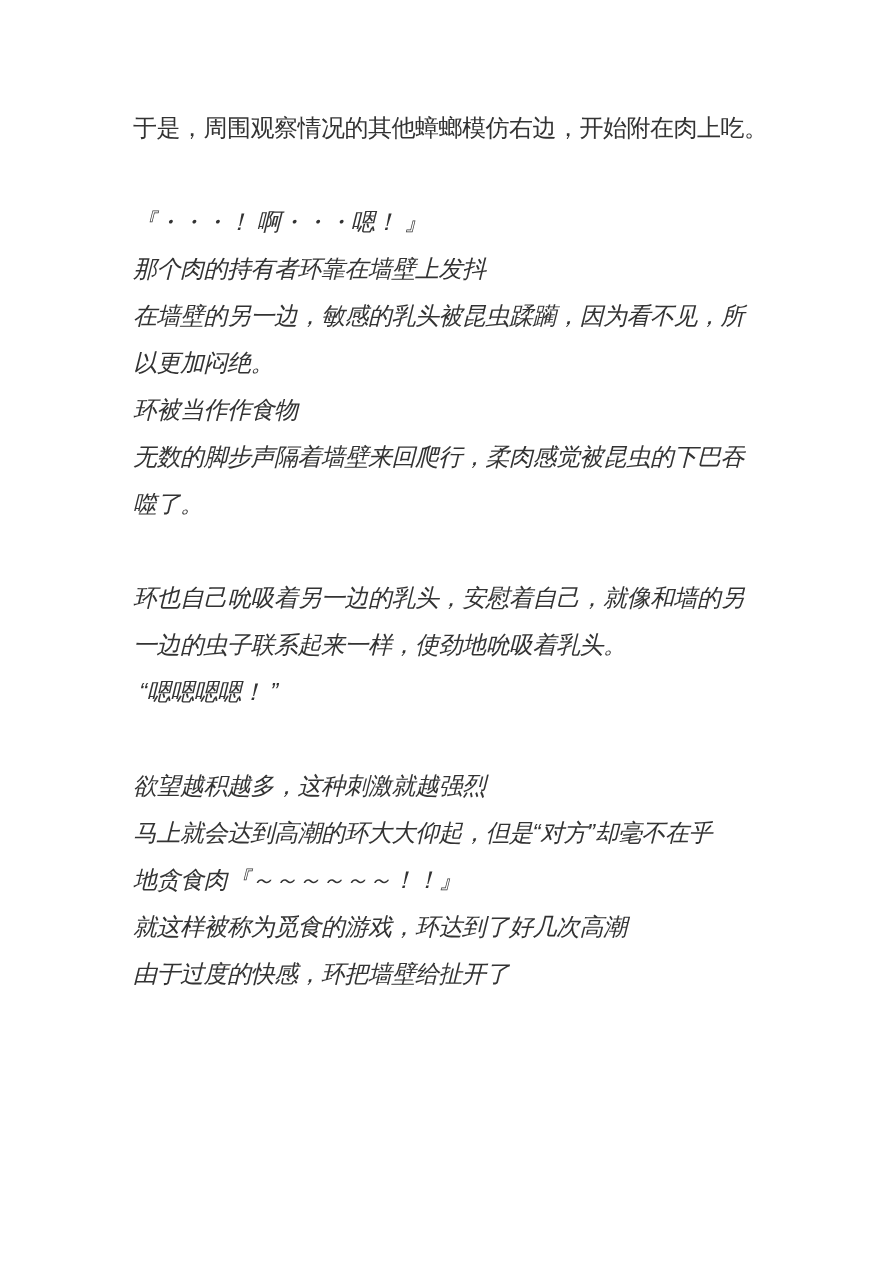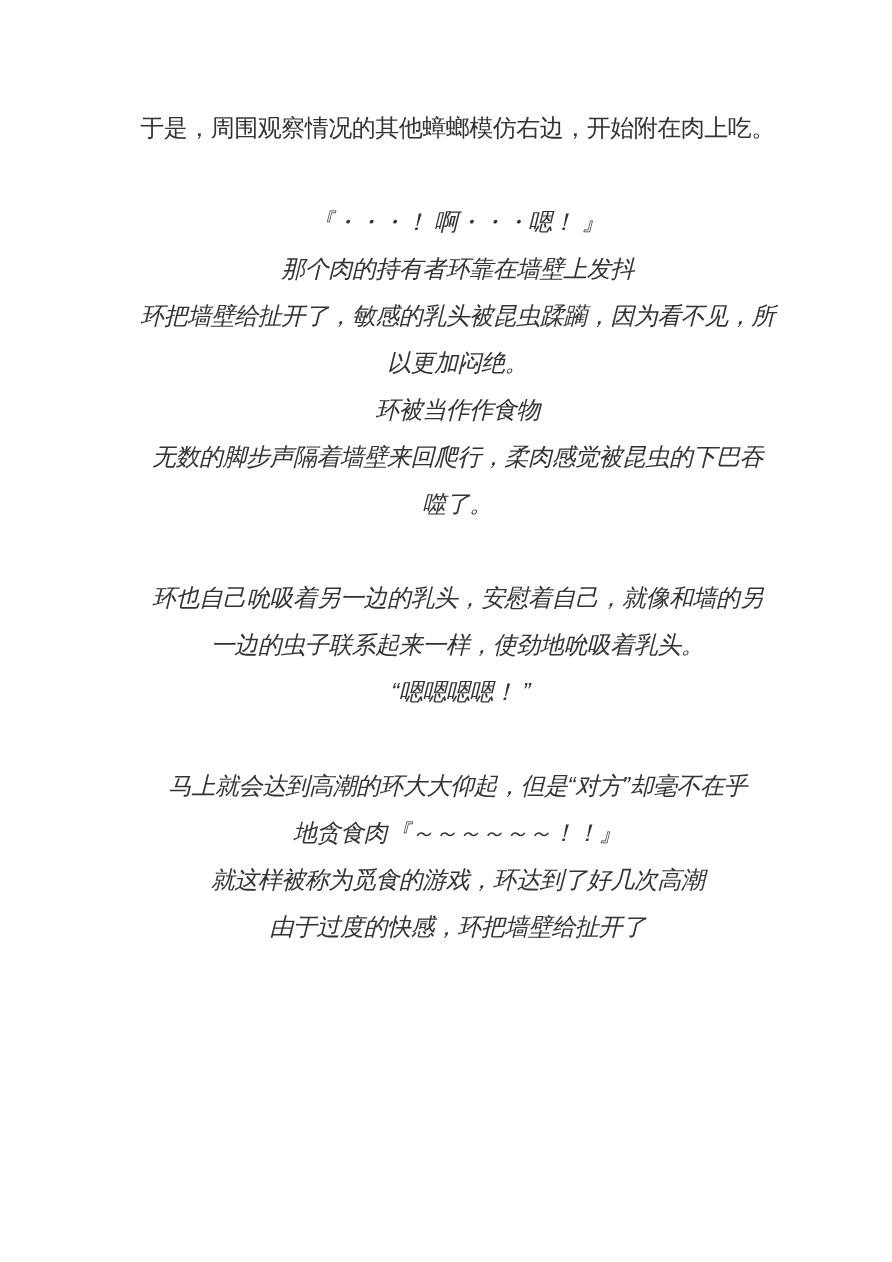--- a/index.html
+++ b/index.html
@@ -11,21 +11,20 @@
     width: 892px;
     height: 1262px;
     overflow: hidden;
     font-family: "Liberation Sans", sans-serif;
   }
   .doc-page {
     box-sizing: border-box;
     width: 892px;
     height: 1262px;
     background: #ffffff;
-    text-align: center;
   }
   .doc-body {
     box-sizing: border-box;
     padding: 104px 110px 0 133px;
     color: #333333;
     font-size: 24px;
     font-weight: 400;
   }
   .paragraph {
     margin: 0;
@@ -45,31 +44,32 @@
 <body>
 
 <div class="doc-page">
   <main class="doc-body">
       <div class="paragraph">
         <div class="text-line">于是，周围观察情况的其他蟑螂模仿右边，开始附在肉上吃。</div>
       </div>
       <div class="paragraph">
         <div class="text-line">『・・・！ 啊・・・嗯！ 』</div>
         <div class="text-line">那个肉的持有者环靠在墙壁上发抖</div>
-        <div class="text-line">环把墙壁给扯开了，敏感的乳头被昆虫蹂躏，因为看不见，所</div>
+        <div class="text-line">在墙壁的另一边，敏感的乳头被昆虫蹂躏，因为看不见，所</div>
         <div class="text-line">以更加闷绝。</div>
         <div class="text-line">环被当作作食物</div>
         <div class="text-line">无数的脚步声隔着墙壁来回爬行，柔肉感觉被昆虫的下巴吞</div>
         <div class="text-line">噬了。</div>
       </div>
       <div class="paragraph">
         <div class="text-line">环也自己吮吸着另一边的乳头，安慰着自己，就像和墙的另</div>
         <div class="text-line">一边的虫子联系起来一样，使劲地吮吸着乳头。</div>
         <div class="text-line"> “嗯嗯嗯嗯！ ”</div>
       </div>
       <div class="paragraph">
+        <div class="text-line">欲望越积越多，这种刺激就越强烈</div>
         <div class="text-line">马上就会达到高潮的环大大仰起，但是“对方”却毫不在乎</div>
         <div class="text-line">地贪食肉『～～～～～～！！』</div>
         <div class="text-line">就这样被称为觅食的游戏，环达到了好几次高潮</div>
         <div class="text-line">由于过度的快感，环把墙壁给扯开了</div>
       </div>
     </main>
 </div>
 
 </body></html>

